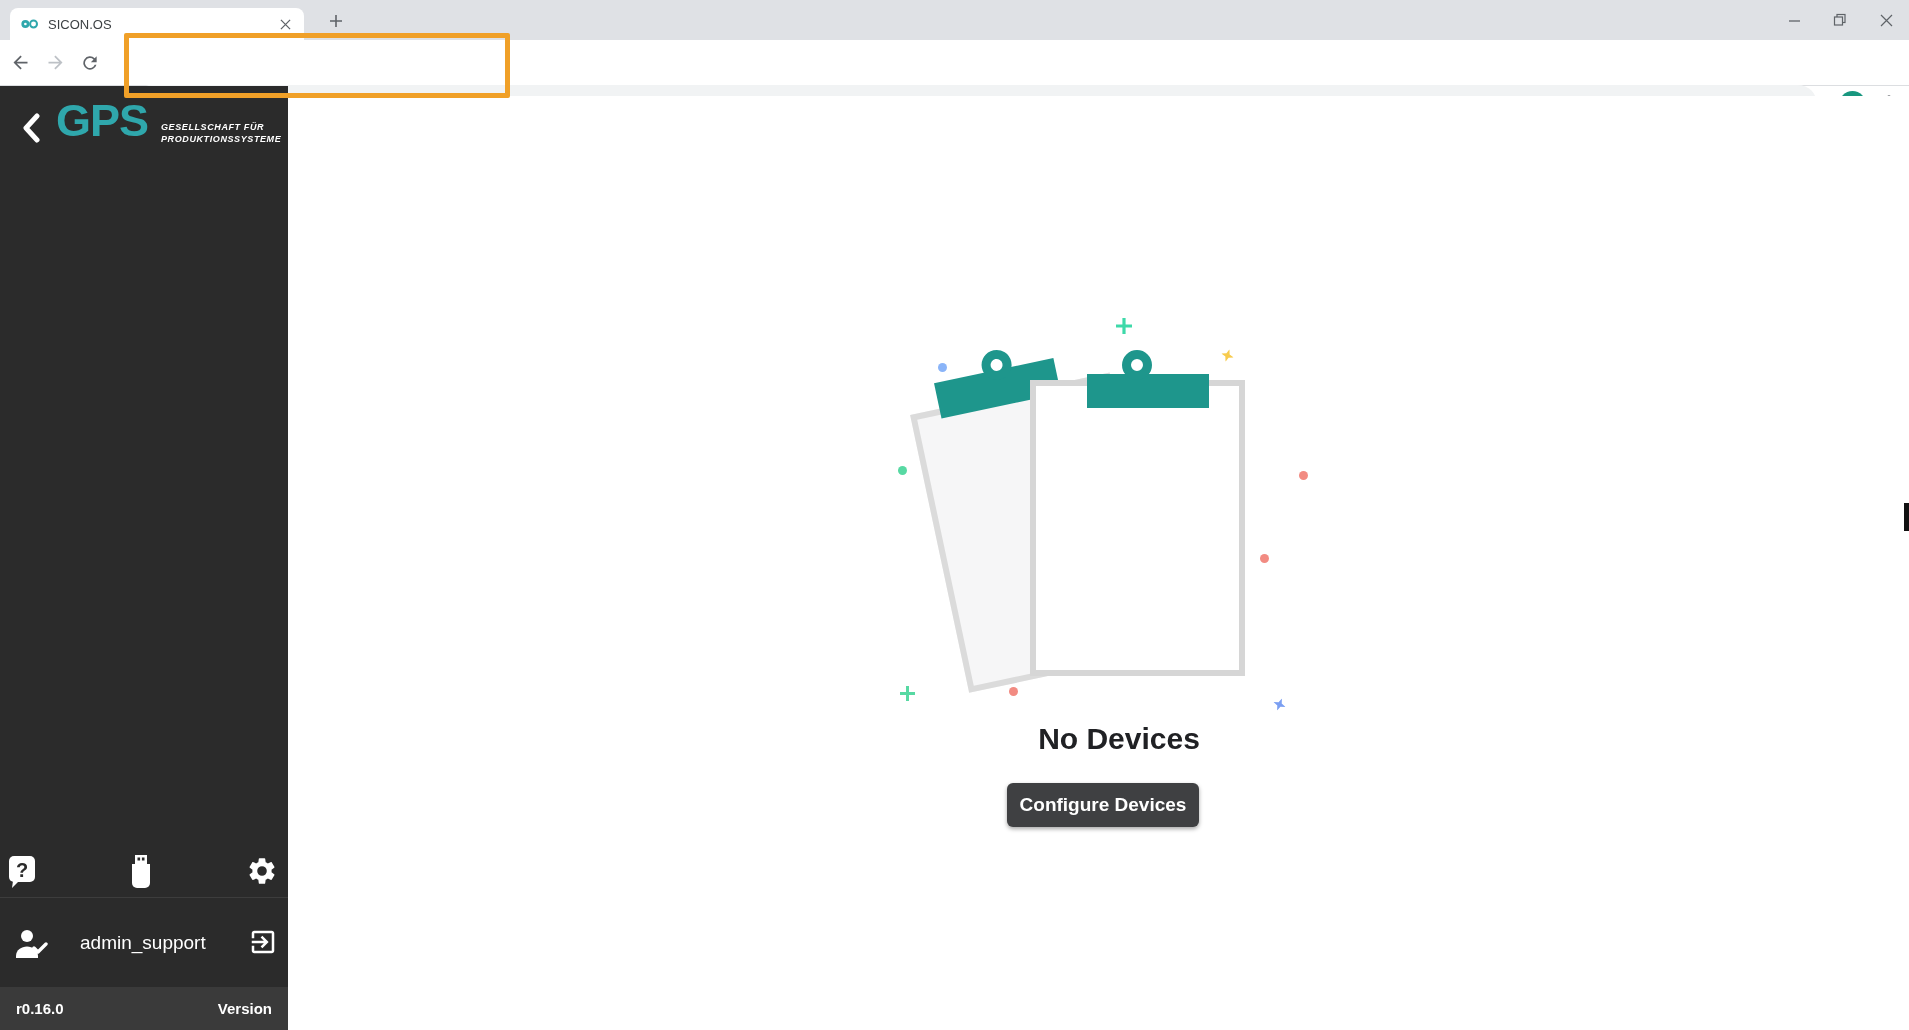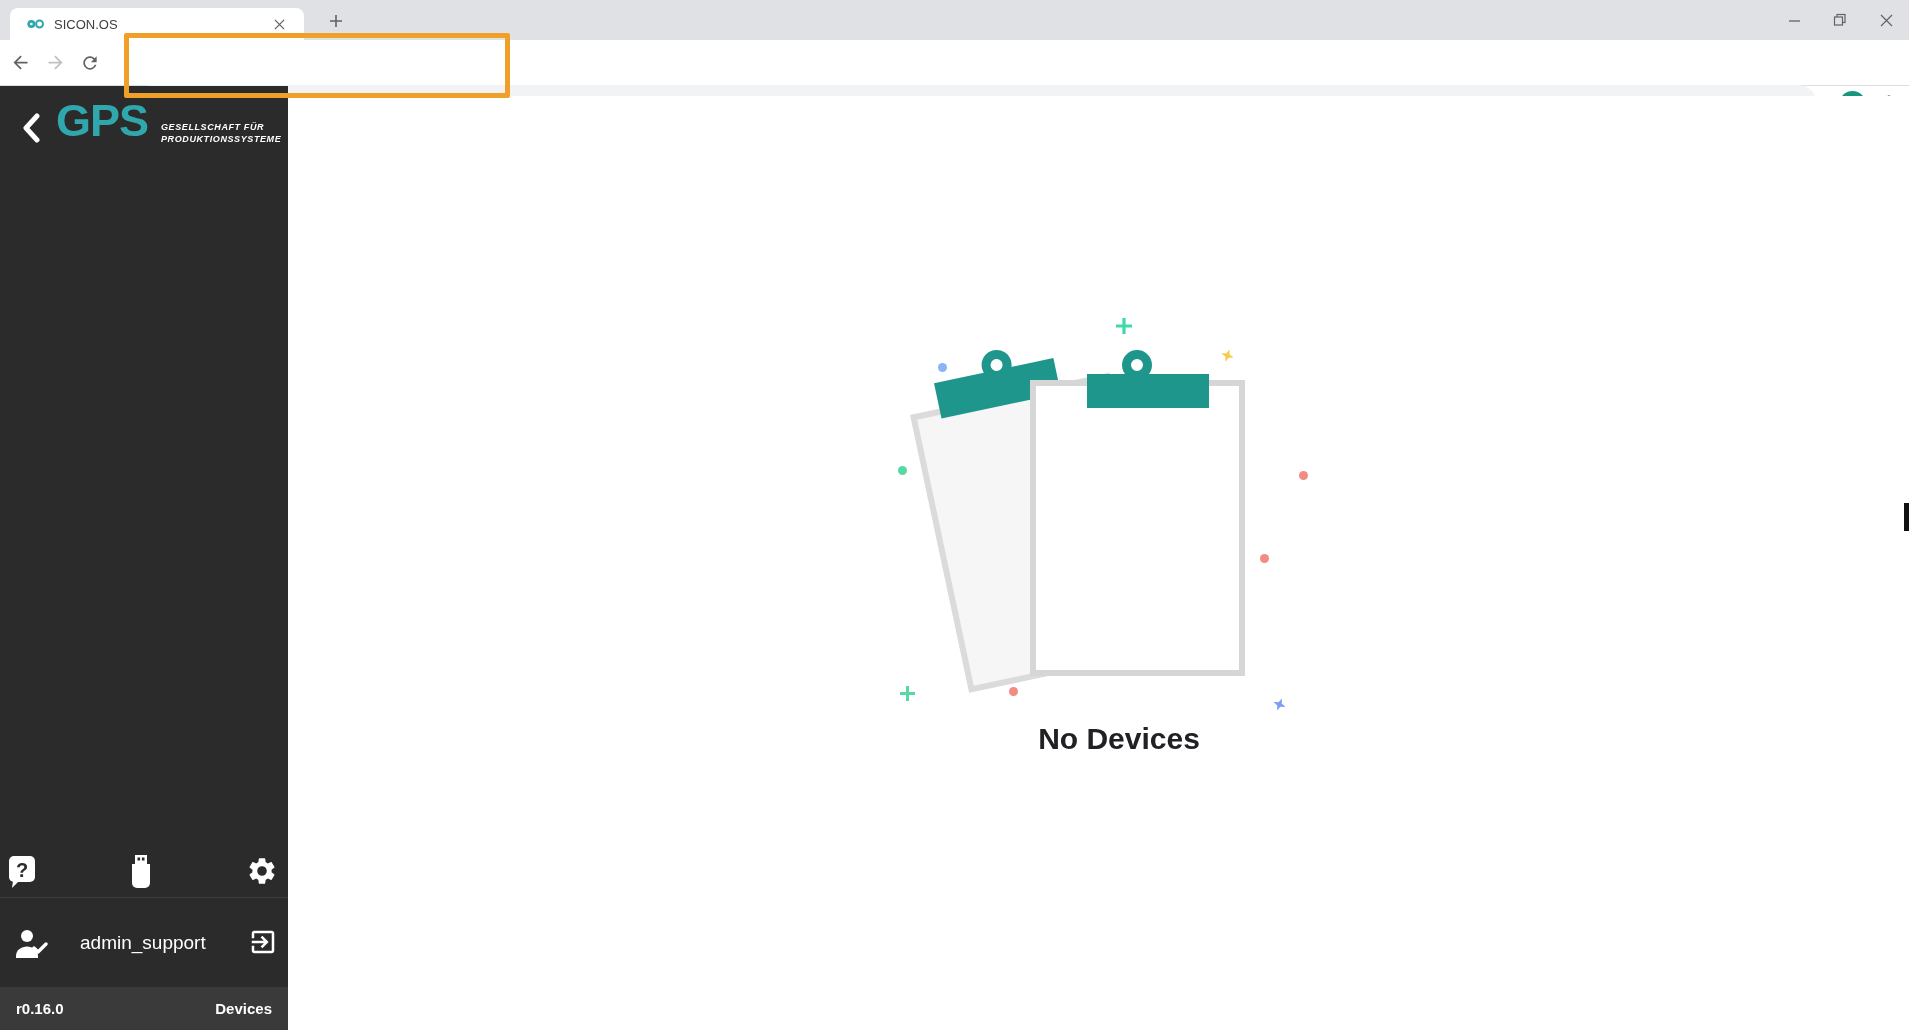--- a/index.html
+++ b/index.html
@@ -8,21 +8,21 @@
     --c-salmon:#F28B82; --c-yellow:#F7CB4D; --c-green:#57D9A3; --c-blue:#8AB4F8;
     --c-periwinkle:#7B9FF2; --c-mint:#3ED9A9;
   }
   *{margin:0;padding:0;box-sizing:border-box;}
   html,body{width:1909px;height:1030px;overflow:hidden;}
   body{font-family:"Liberation Sans",sans-serif;position:relative;background:#fff;}
 
   
   .titlebar{position:absolute;left:0;top:0;width:1909px;height:40px;background:#DFE1E5;}
   .tab{position:absolute;left:10px;top:8px;width:294px;height:32px;background:#fff;
-       border-radius:8px 8px 0 0;display:flex;align-items:center;padding:0 16px;}
+       border-radius:8px 8px 0 0;display:flex;align-items:center;padding:0 10px;}
   .tab-title{font-size:13px;color:#3C4043;margin-left:8px;flex:1;white-space:nowrap;overflow:hidden;}
   .icon-btn{display:flex;align-items:center;justify-content:center;border:none;background:none;cursor:pointer;}
   .tab-close{width:18px;height:18px;border-radius:50%;}
   .newtab-btn{position:absolute;left:324px;top:9px;width:24px;height:24px;}
   .win-controls{position:absolute;right:0;top:0;height:40px;display:flex;align-items:center;}
   .win-btn{width:46px;height:40px;}
 
   .toolbar{position:absolute;left:0;top:40px;width:1909px;height:46px;background:#fff;
            border-bottom:1px solid #DCDEE1;display:flex;align-items:center;}
   .nav-icons{display:flex;align-items:center;margin-left:10px;gap:14px;}
@@ -223,21 +223,21 @@
     <span class="user-name">admin_support</span>
     <span class="icon-btn" style="position:absolute;left:248px;top:7px;">
       <svg width="30" height="30" viewBox="0 0 24 24">
         <path d="M10.09 15.59L11.5 17l5-5-5-5-1.41 1.41L12.67 11H3v2h9.67l-2.58 2.59zM19 3H5c-1.11 0-2 .9-2 2v4h2V5h14v14H5v-4H3v4c0 1.1.89 2 2 2h14c1.1 0 2-.9 2-2V5c0-1.1-.9-2-2-2z" fill="#fff"></path>
       </svg>
     </span>
   </div>
 
   <div class="version-bar">
     <span>r0.16.0</span>
-    <span>Devices</span>
+    <span>Version</span>
   </div>
 </div>
 
 <div class="content">
 
   <div>
     <div class="clip-wrap back-wrap">
       <div class="board"></div>
       <div class="clip-bar" style="left:30px;top:20px;width:122px;height:36px;"></div>
       <div class="clip-ring" style="left:80px;top:0;"></div>
@@ -254,15 +254,16 @@
     <div class="confetti c-dot" style="left:610px;top:370px;background:var(--c-green);"></div>
     <div class="confetti c-dot" style="left:1011px;top:375px;background:var(--c-salmon);"></div>
     <div class="confetti c-dot" style="left:972px;top:458px;background:var(--c-salmon);"></div>
     <div class="confetti c-spark" style="left:669px;top:501px;width:14px;height:14px;background:var(--c-yellow);transform:rotate(-12deg);"></div>
     <div class="confetti c-plus" style="left:612px;top:590px;width:15px;height:15px;background:var(--c-green);"></div>
     <div class="confetti c-dot" style="left:721px;top:591px;background:var(--c-salmon);"></div>
     <div class="confetti c-spark" style="left:985px;top:602px;width:13px;height:13px;background:var(--c-periwinkle);transform:rotate(22deg);"></div>
   </div>
 
   <div class="empty-title">No Devices</div>
+  <button class="config-btn">Configure Devices</button>
 </div>
 
 <div class="right-mark"></div>
 
 </body></html>

